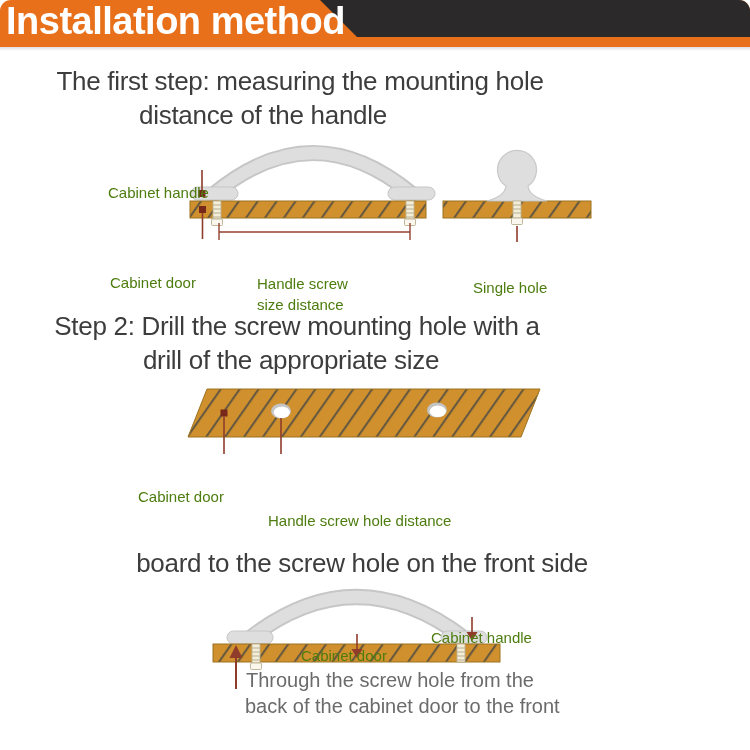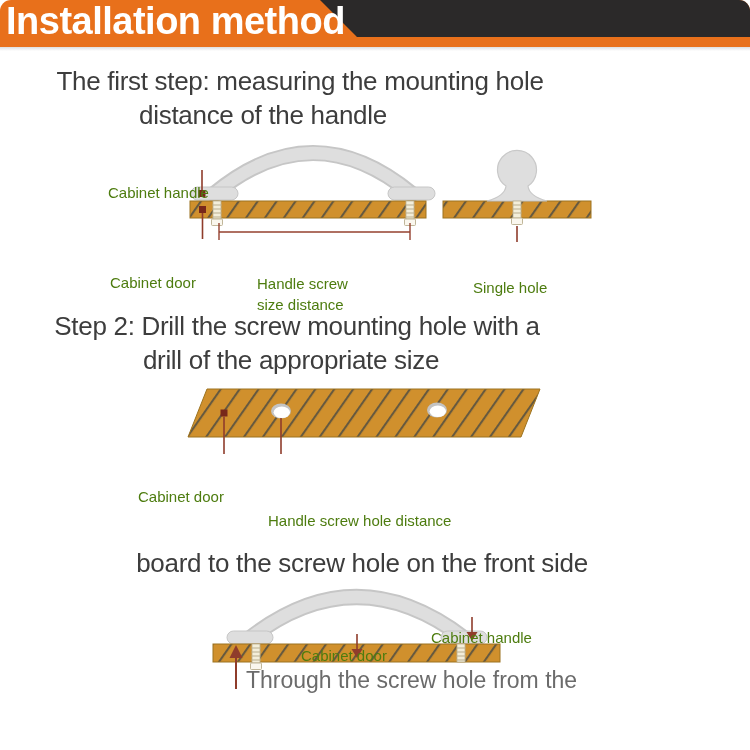--- a/index.html
+++ b/index.html
@@ -11,21 +11,21 @@
                clip-path:polygon(0 0,100% 0,100% 100%,8.6% 100%);}
   .header h1{position:absolute;left:6px;top:0px;margin:0;font-size:38px;font-weight:700;
              color:#ffffff;letter-spacing:-0.5px;white-space:nowrap;}
   .header-shadow{position:absolute;left:0;top:47px;width:750px;height:4px;
                  background:linear-gradient(#dedede,#ffffff);}
   
   .heading{position:absolute;margin:0;font-size:26px;color:#3d3d3d;letter-spacing:-0.3px;
            text-align:center;white-space:nowrap;}
   
   .dlabel{position:absolute;font-size:15px;color:#4d7c0f;white-space:nowrap;line-height:21px;margin-top:32px;}
-  .dcaption{position:absolute;font-size:23px;color:#6b6b6b;white-space:nowrap;line-height:21px;}
+  .dcaption{position:absolute;font-size:20px;color:#6b6b6b;white-space:nowrap;line-height:21px;}
   .overlay{position:absolute;left:0;top:0;}
 </style>
 </head>
 <body>
 
 <div class="page">
 
   <div class="header">
     <div class="header-dark"></div>
     <h1>Installation method</h1>
@@ -159,14 +159,15 @@
   <div class="dlabel" style="left:257px;top:241px">Handle screw</div>
   <div class="dlabel" style="left:257px;top:262px">size distance</div>
   <div class="dlabel" style="left:473px;top:245px">Single hole</div>
 
   <div class="dlabel" style="left:138px;top:454px">Cabinet door</div>
   <div class="dlabel" style="left:268px;top:478px">Handle screw hole distance</div>
 
   <div class="dlabel" style="left:431px;top:595px">Cabinet handle</div>
   <div class="dlabel" style="left:301px;top:613px">Cabinet door</div>
   <div class="dcaption" style="left:246px;top:670px">Through the screw hole from the</div>
+  <div class="dcaption" style="left:245px;top:696px">back of the cabinet door to the front</div>
 
 </div>
 
 </body></html>

